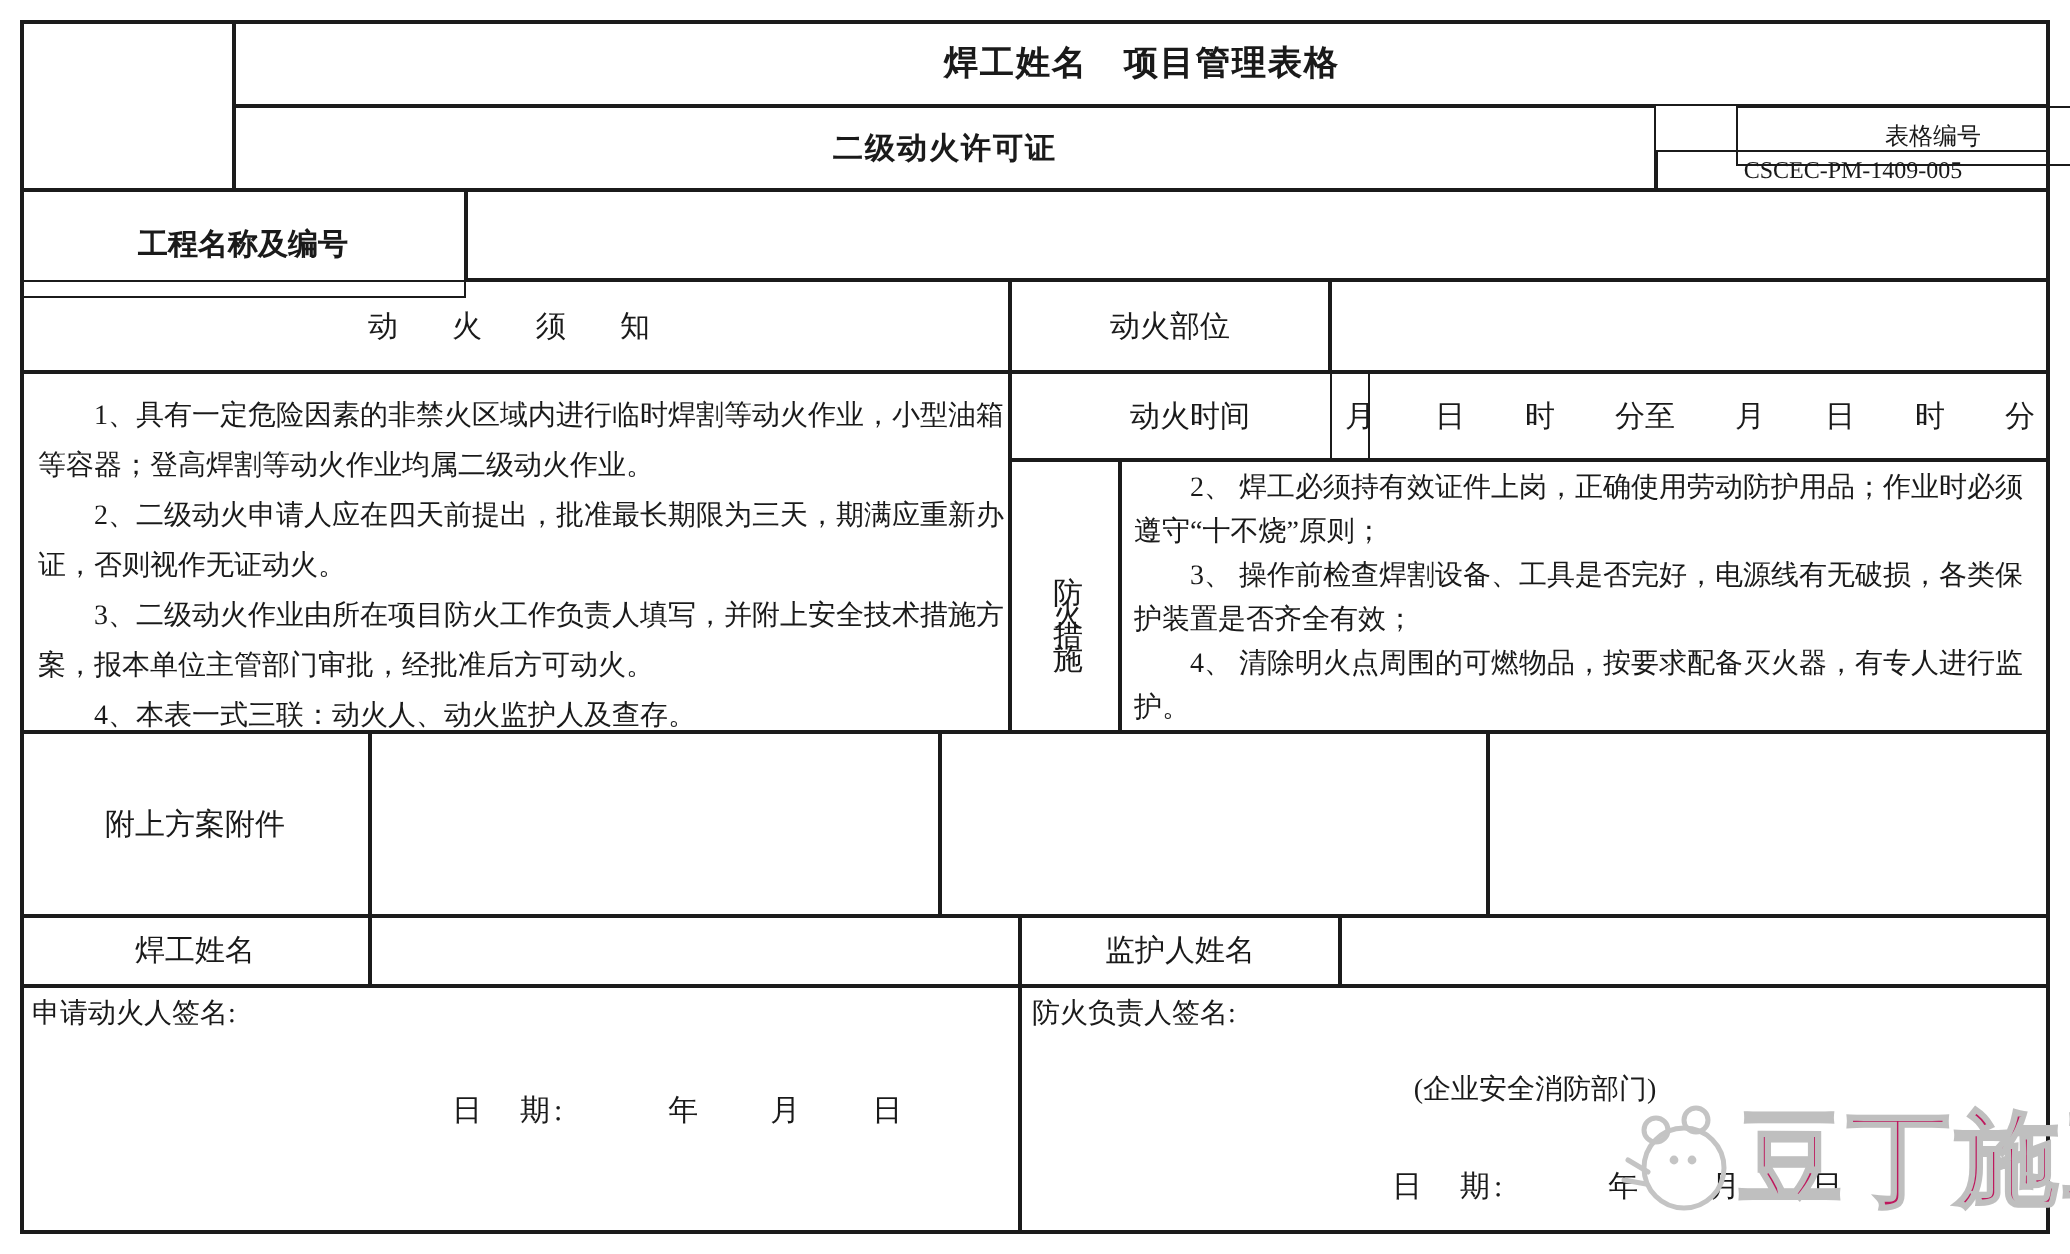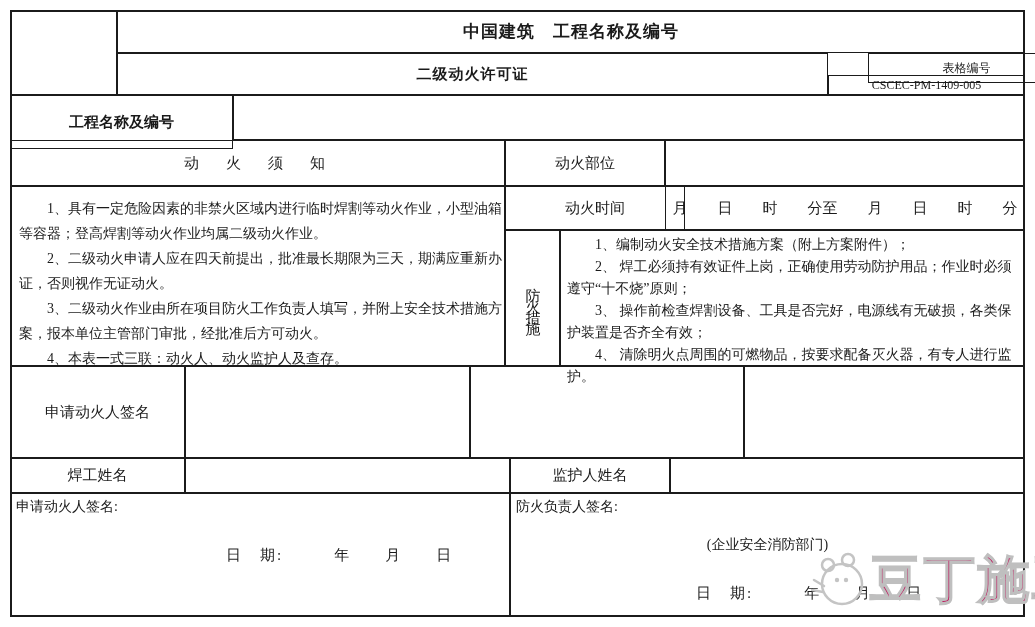--- a/index.html
+++ b/index.html
@@ -36,21 +36,21 @@
     color:#be185d;-webkit-text-stroke:1.5px #bfbfbf;text-shadow:0 0 1px #cfcfcf;
   }
 </style>
 </head>
 <body>
 
 <div class="frame"></div>
 
 <div class="cell" style="left:10px;top:10px;width:107px;height:85px;"></div>
 
-<div class="cell center title" style="left:117px;top:10px;width:908px;height:43px;">中国建筑　工程名称及编号</div>
+<div class="cell center title" style="left:117px;top:10px;width:908px;height:43px;">焊工姓名　项目管理表格</div>
 
 <div class="cell center subtitle" style="left:117px;top:53px;width:711px;height:42px;">二级动火许可证</div>
 
 <div class="cell center small" style="left:868px;top:53px;width:197px;height:30px;">表格编号</div>
 
 <div class="cell center small" style="left:828px;top:75px;width:197px;height:20px;">CSCEC-PM-1409-005</div>
 
 <div class="cell center boldlabel" style="left:10px;top:95px;width:223px;height:54px;">工程名称及编号</div>
 <div class="cell" style="left:233px;top:95px;width:792px;height:45px;"></div>
 
@@ -67,27 +67,26 @@
 <div class="cell" style="left:665px;top:140px;width:360px;height:46px;"></div>
 
 <div class="cell center label" style="left:505px;top:186px;width:180px;height:44px;">动火时间</div>
 <div class="cell center label" style="left:665px;top:186px;width:360px;height:44px;white-space:pre;">月　　日　　时　　分至　　月　　日　　时　　分</div>
 
 <div class="cell center" style="left:505px;top:230px;width:55px;height:136px;">
   <span class="vertical-label">防火措施</span>
 </div>
 
 <div class="cell bodytext measures-body" style="left:560px;top:230px;width:465px;height:136px;">
-  <p>1、编制动火安全技术措施方案（附上方案附件）；</p>
   <p>2、 焊工必须持有效证件上岗，正确使用劳动防护用品；作业时必须遵守“十不烧”原则；</p>
   <p>3、 操作前检查焊割设备、工具是否完好，电源线有无破损，各类保护装置是否齐全有效；</p>
   <p>4、 清除明火点周围的可燃物品，按要求配备灭火器，有专人进行监护。</p>
 </div>
 
-<div class="cell center label" style="left:10px;top:366px;width:175px;height:92px;">申请动火人签名</div>
+<div class="cell center label" style="left:10px;top:366px;width:175px;height:92px;">附上方案附件</div>
 <div class="cell" style="left:185px;top:366px;width:285px;height:92px;"></div>
 <div class="cell" style="left:470px;top:366px;width:274px;height:92px;"></div>
 <div class="cell" style="left:744px;top:366px;width:281px;height:92px;"></div>
 
 <div class="cell center label" style="left:10px;top:458px;width:175px;height:35px;">焊工姓名</div>
 <div class="cell" style="left:185px;top:458px;width:325px;height:35px;"></div>
 <div class="cell center label" style="left:510px;top:458px;width:160px;height:35px;">监护人姓名</div>
 <div class="cell" style="left:670px;top:458px;width:355px;height:35px;"></div>
 
 <div class="cell" style="left:10px;top:493px;width:500px;height:124px;">

